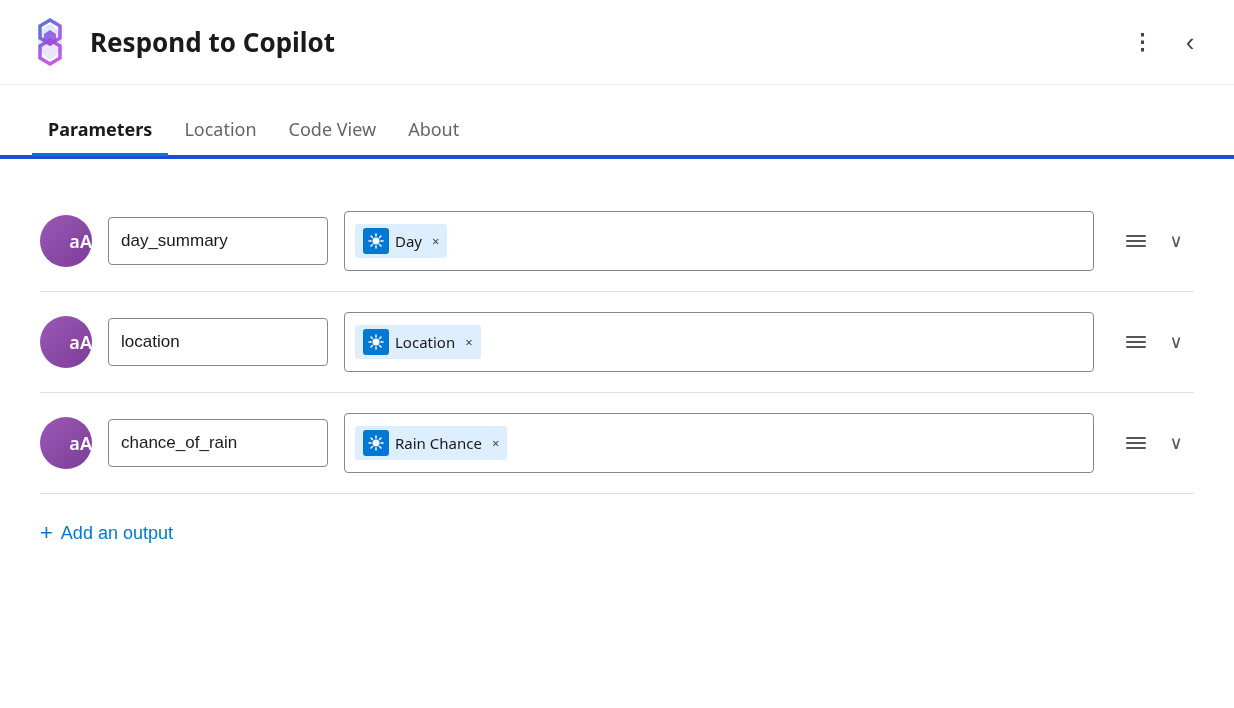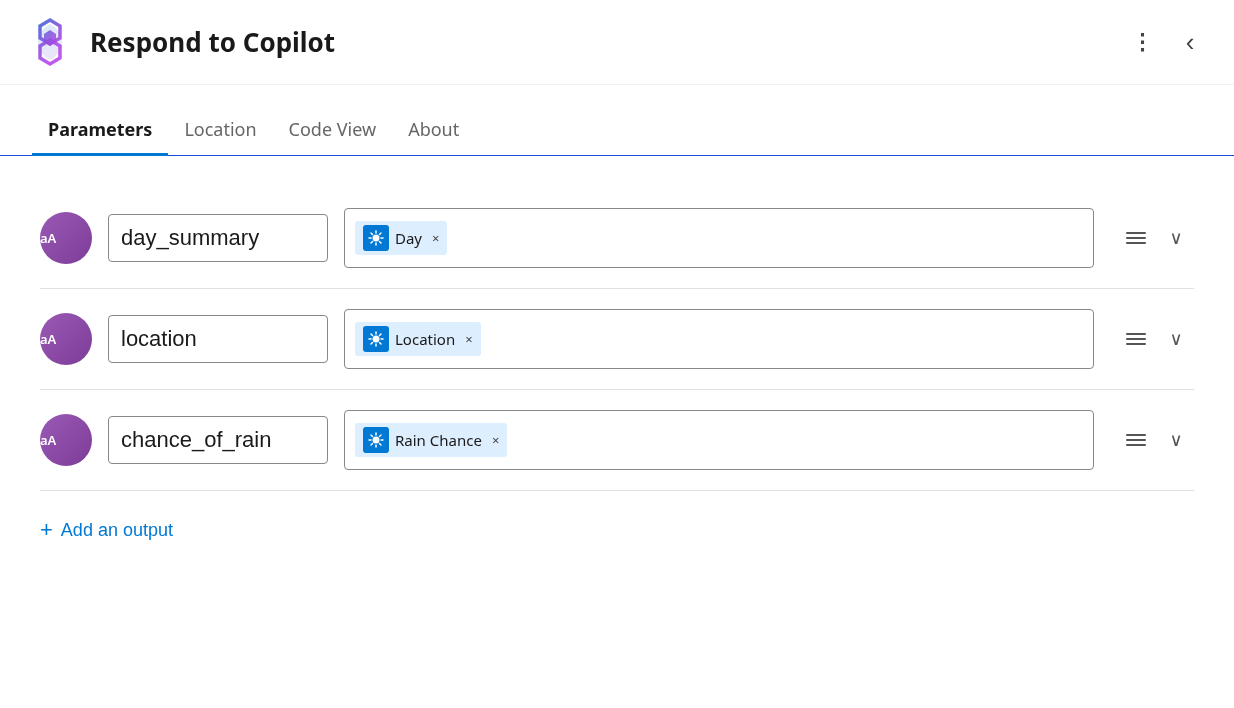--- a/index.html
+++ b/index.html
@@ -53,21 +53,21 @@
       border-radius: 4px;
       font-size: 20px;
       color: #444;
     }
 
     
     .tabs {
       display: flex;
       align-items: flex-end;
       padding: 0 32px;
-      border-bottom: 1px solid #1d4ed8;
+      border-bottom: 4px solid #1d4ed8;
       margin-top: 20px;
     }
     .tab {
       padding: 12px 16px;
       font-size: 18px;
       cursor: pointer;
       color: #666;
       border-bottom: 3px solid transparent;
       margin-bottom: -1px;
       white-space: nowrap;
@@ -93,33 +93,33 @@
       padding: 20px 0;
       gap: 16px;
     }
     .avatar {
       width: 52px;
       height: 52px;
       border-radius: 50%;
       background: linear-gradient(135deg, #9b59b6, #7d3c98);
       display: flex;
       align-items: center;
-      justify-content: flex-start;
+      justify-content: flex-end;
       color: white;
-      font-size: 13px;
+      font-size: 18px;
       font-weight: 600;
       flex-shrink: 0;
     }
     .param-name-input {
       width: 220px;
       height: 48px;
       border: 1.5px solid #888;
       border-radius: 4px;
       padding: 0 12px;
-      font-size: 22px;
+      font-size: 17px;
       color: #1a1a1a;
       background: #fff;
       outline: none;
       flex-shrink: 0;
     }
 
     .value-field {
       flex: 1;
       height: 60px;
       border: 1.5px solid #888;

